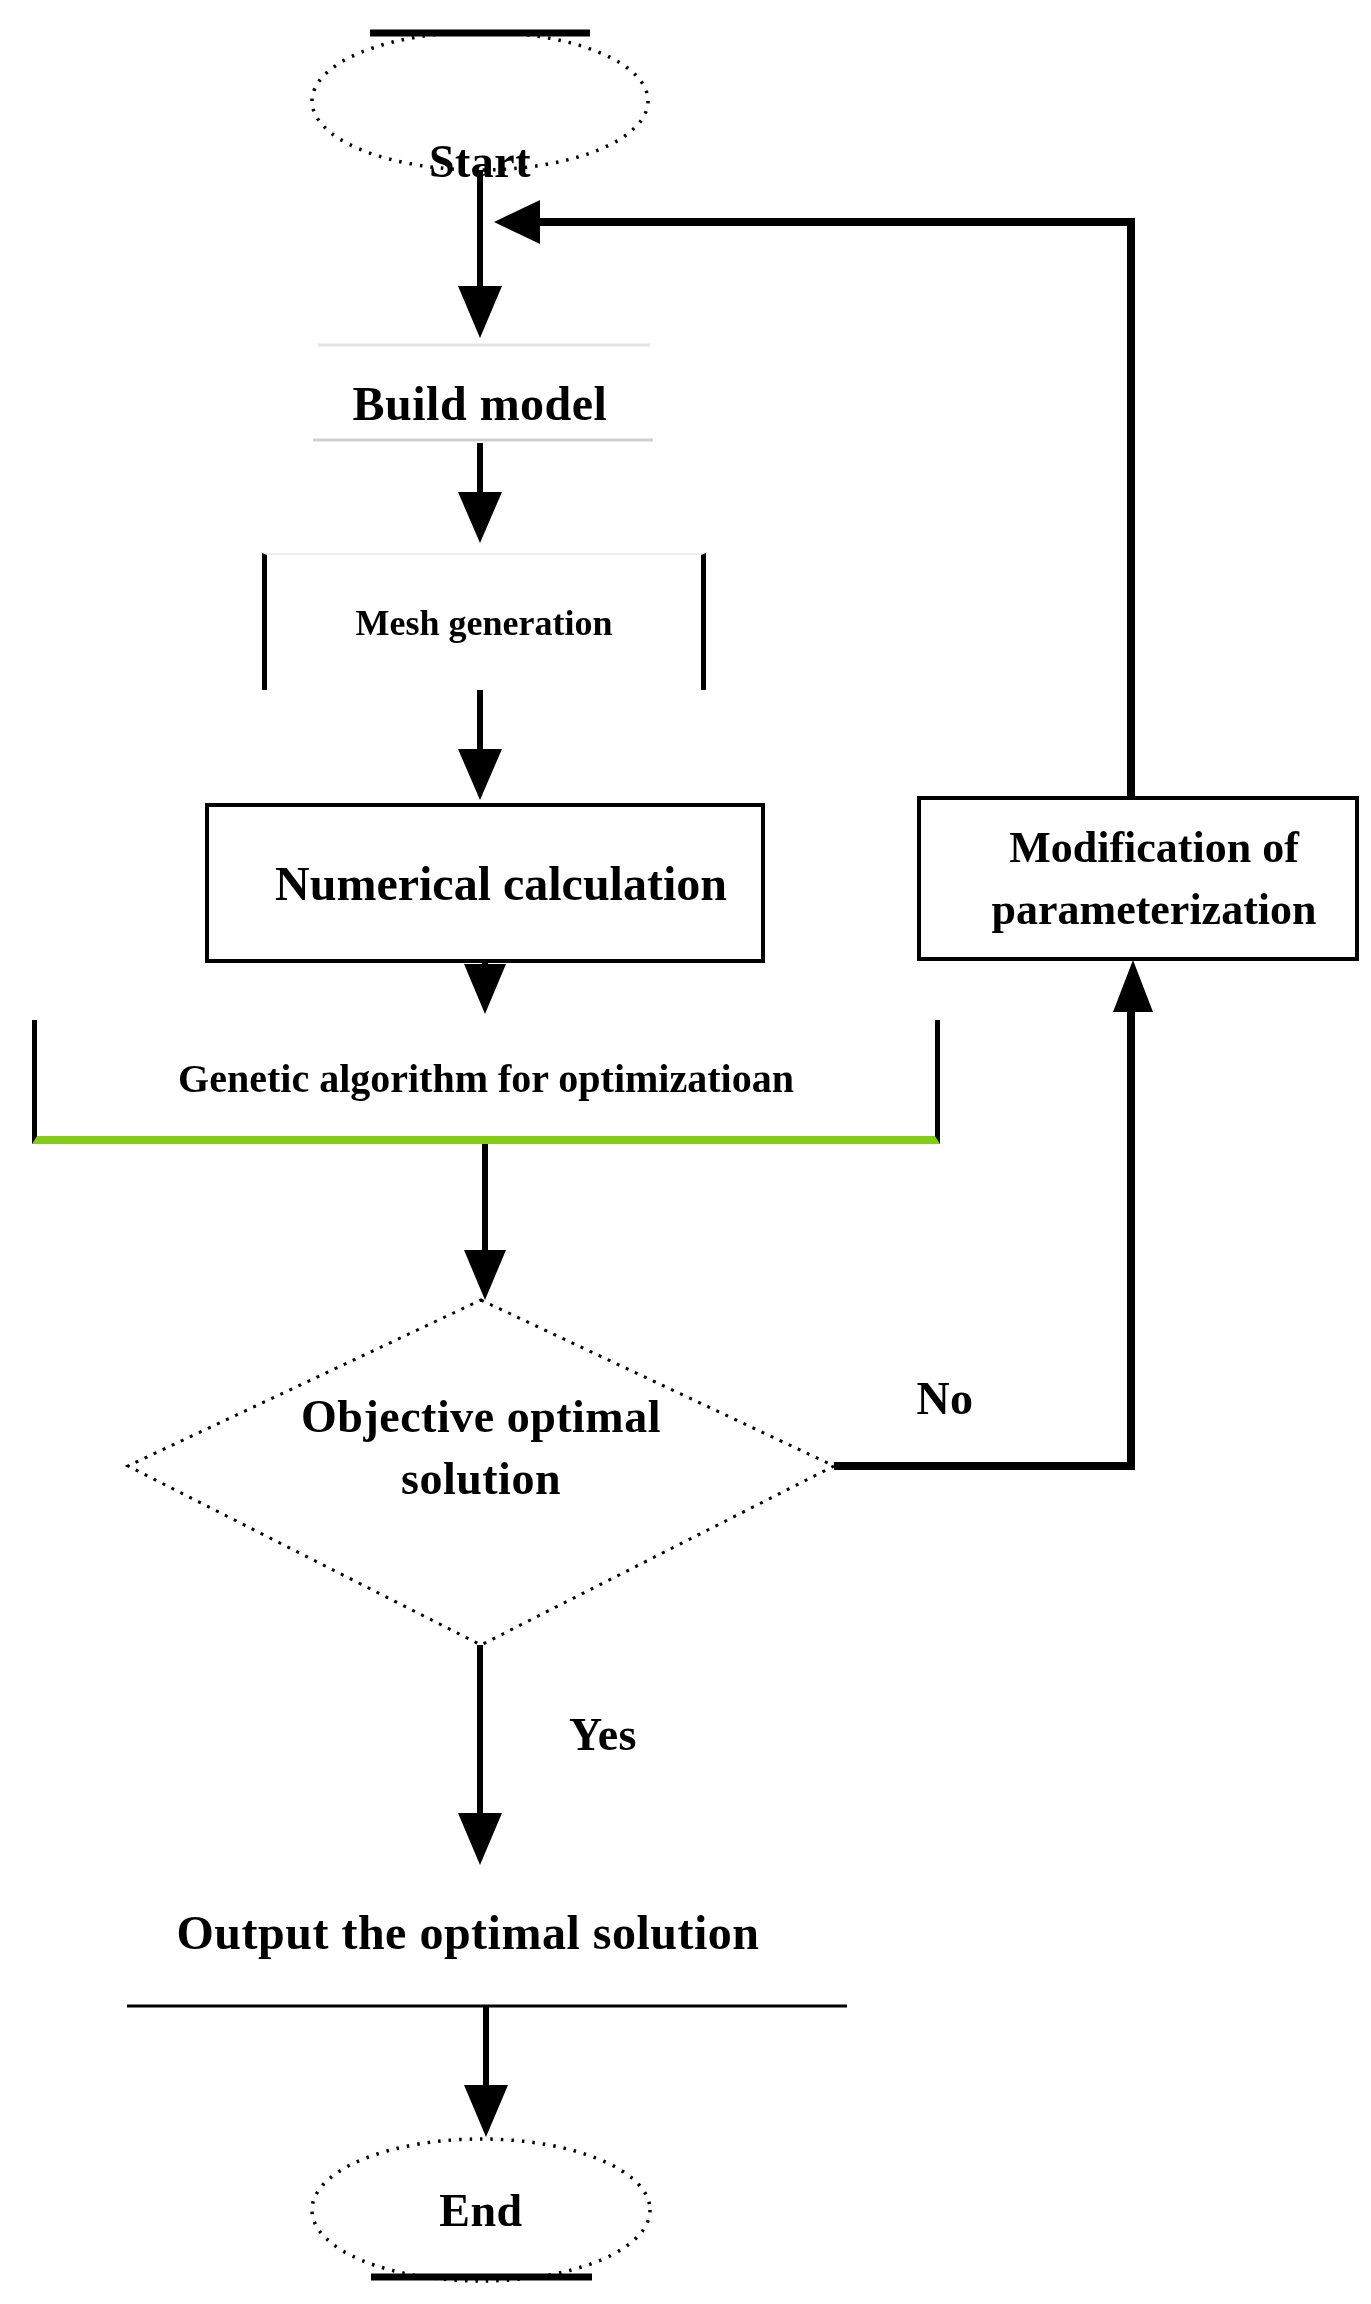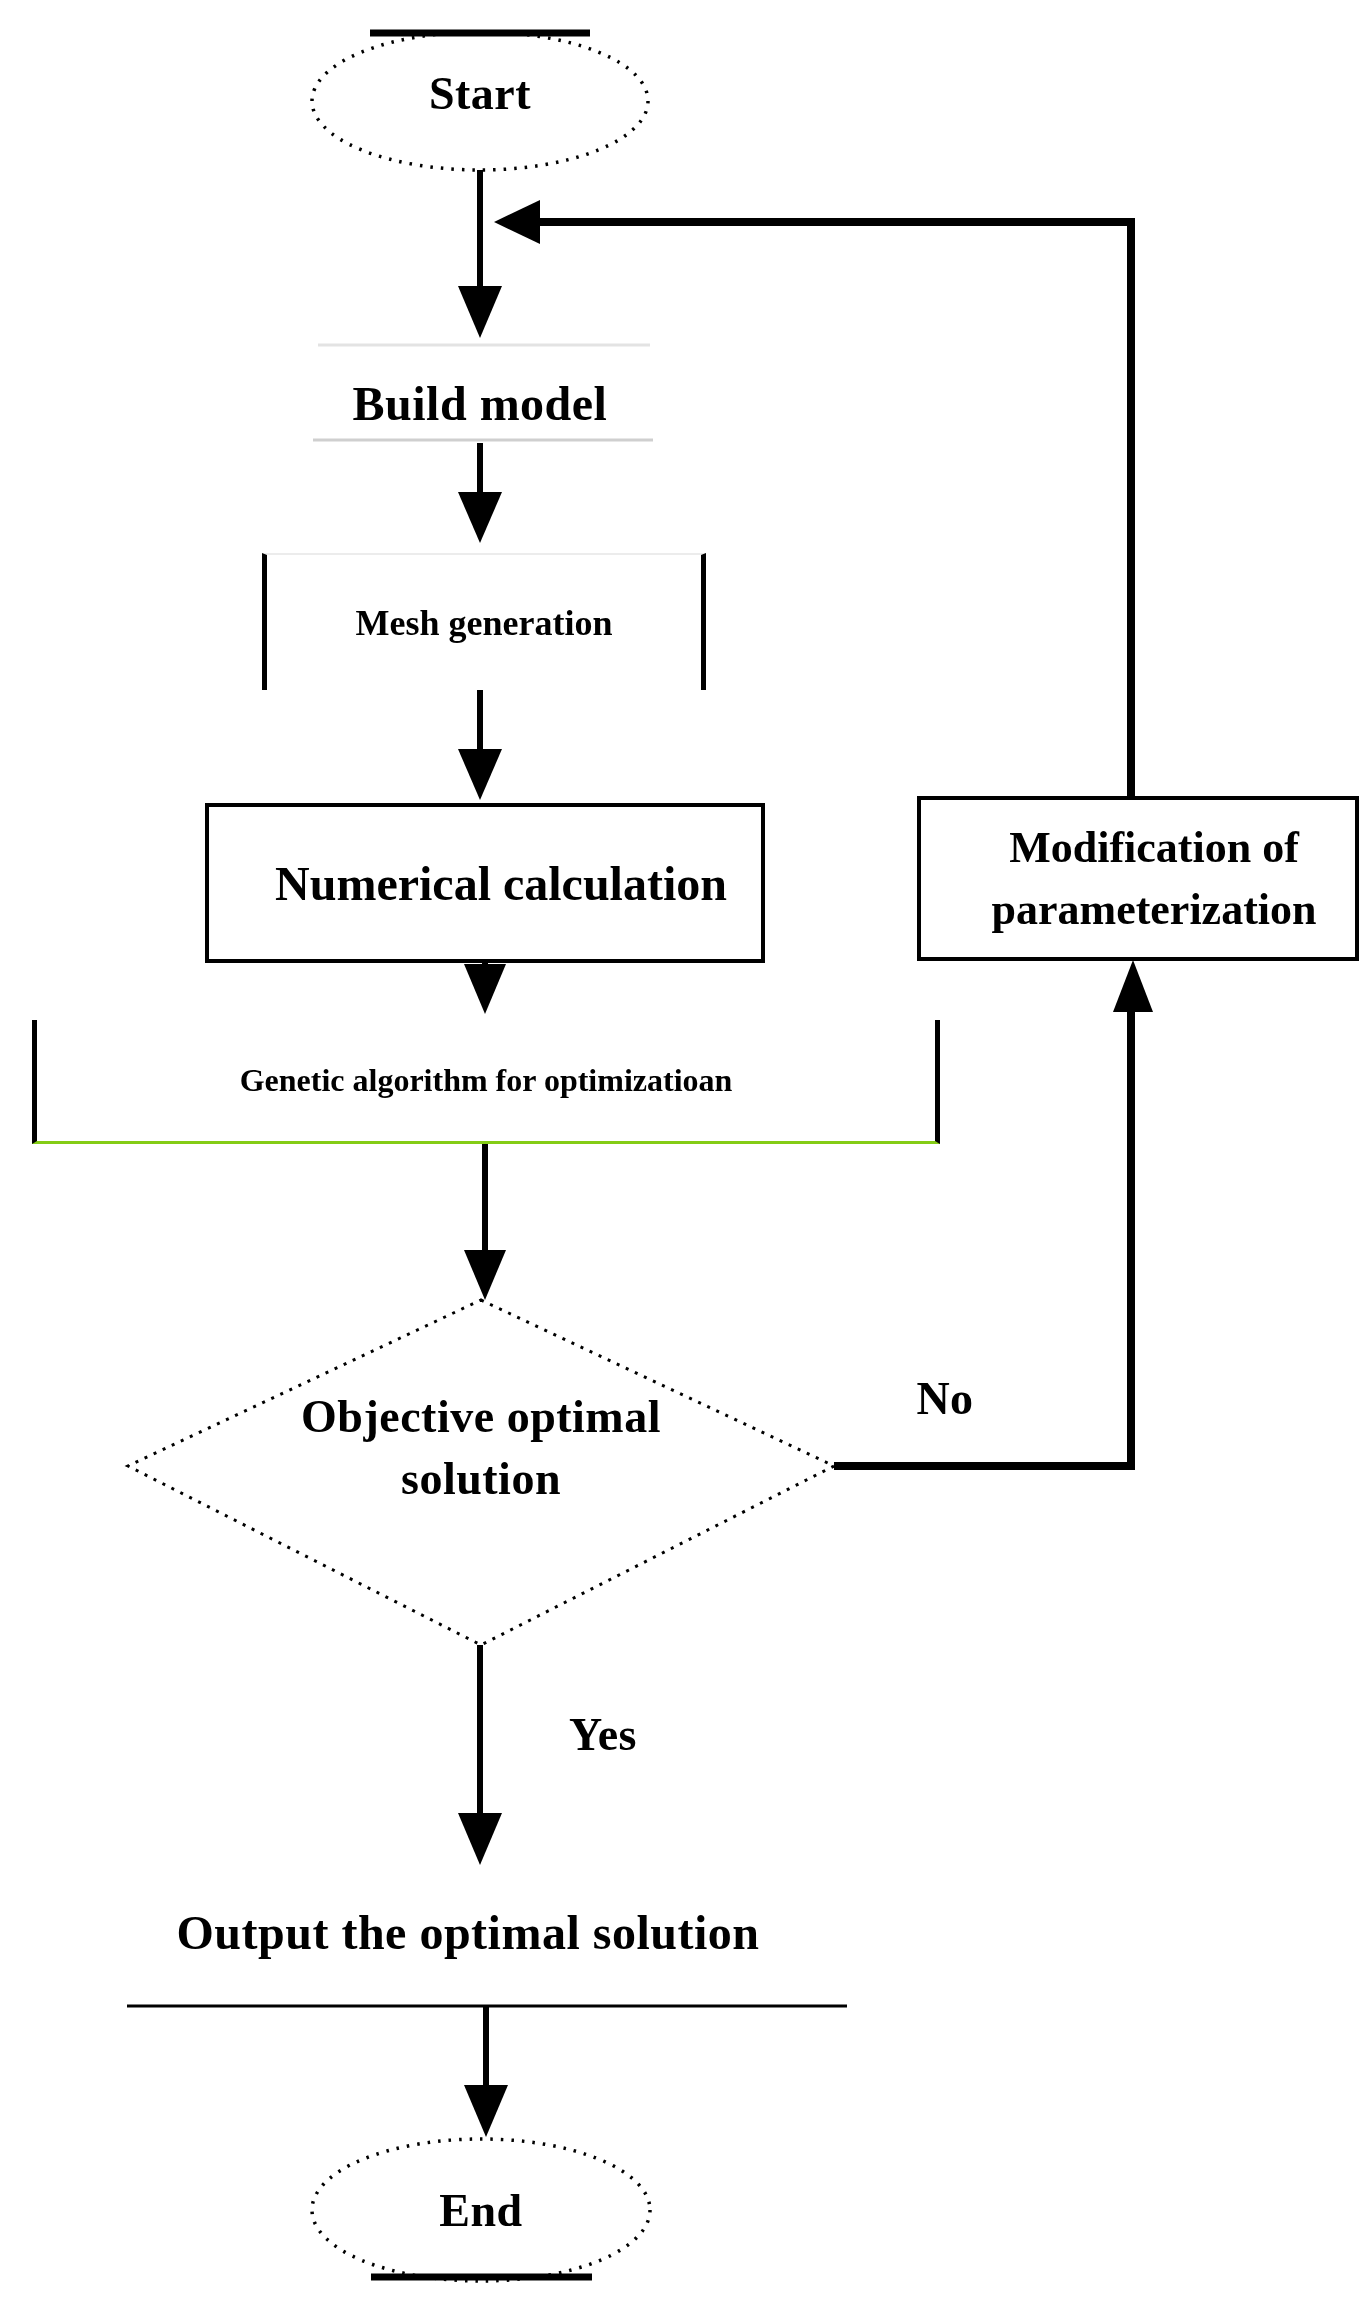--- a/index.html
+++ b/index.html
@@ -6,21 +6,21 @@
   #canvas{
     position:relative;width:1371px;height:2304px;background:#ffffff;overflow:hidden;
     font-family:"Liberation Serif","DejaVu Serif",serif;font-weight:bold;color:#000;
   }
   #wires{position:absolute;left:0;top:0;}
   .label{position:absolute;text-align:center;letter-spacing:.5px;}
   .center{display:flex;align-items:center;justify-content:center;}
 
   
   .oval-label{font-size:46px;}
-  #start-label{left:312px;top:24px;width:336px;height:138px;}
+  #start-label{left:312px;top:50px;width:336px;height:138px;align-items:flex-end;}
   #end-label{left:312px;top:2139px;width:338px;height:142px;}
 
   
   #build-model{left:230px;top:376px;width:500px;font-size:48px;}
 
   
   #mesh-box{
     position:absolute;left:262px;top:553px;width:444px;height:137px;box-sizing:border-box;
     border-left:5px solid #000;border-right:5px solid #000;border-top:2px solid #ececec;
     font-size:36px;
@@ -28,22 +28,22 @@
 
   
   #numerical-box{
     position:absolute;left:205px;top:803px;width:560px;height:160px;box-sizing:border-box;
     border:4px solid #000;font-size:48px;padding-left:32px;
   }
 
   
   #genetic-box{
     position:absolute;left:32px;top:1020px;width:908px;height:124px;box-sizing:border-box;
-    border-left:5px solid #000;border-right:5px solid #000;border-bottom:3px solid #84cc16;
-    font-size:32px;
+    border-left:5px solid #000;border-right:5px solid #000;border-bottom:8px solid #84cc16;
+    font-size:40px;
   }
 
   
   #modification-box{
     position:absolute;left:917px;top:796px;width:442px;height:165px;box-sizing:border-box;
     border:4px solid #000;font-size:44px;line-height:62px;padding-left:32px;
   }
 
   
   #decision-text{left:281px;top:1386px;width:400px;font-size:46px;line-height:62px;}

